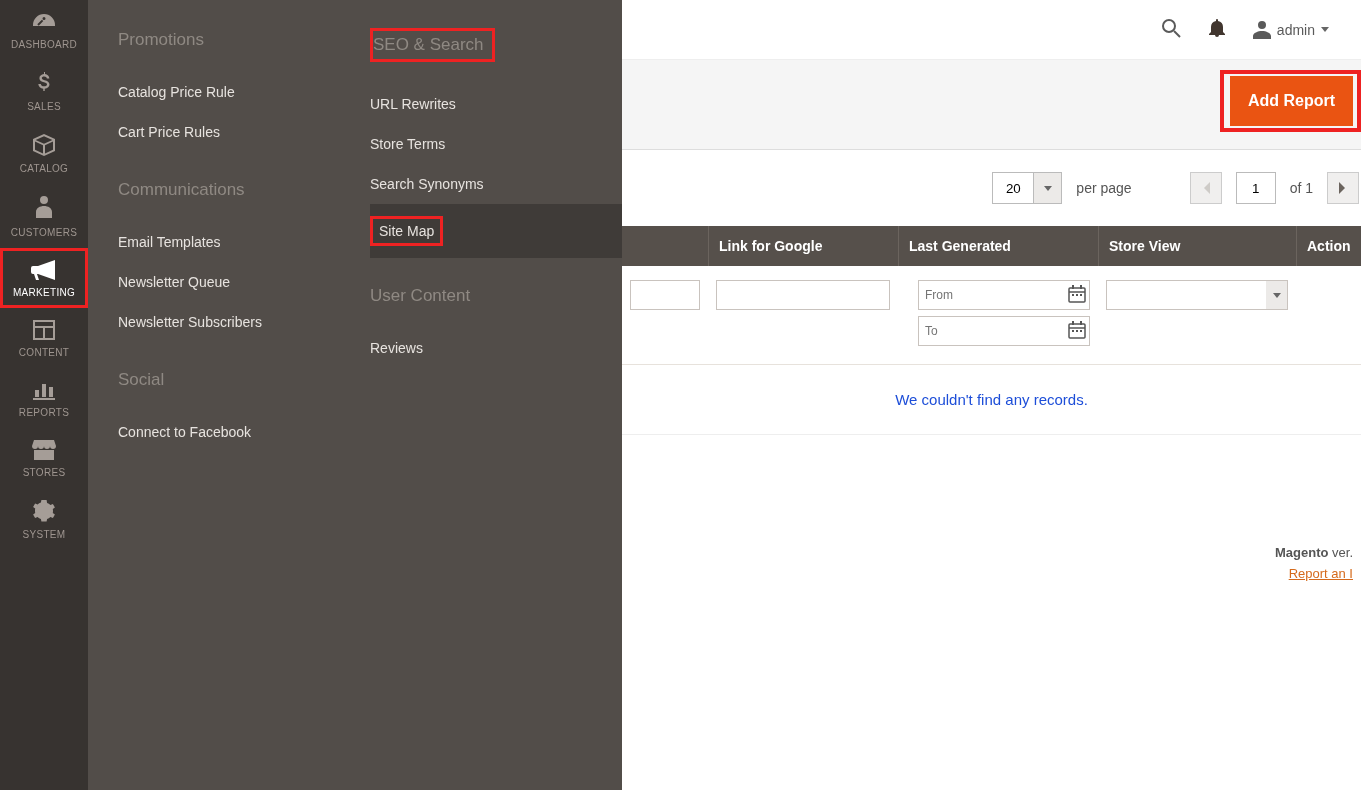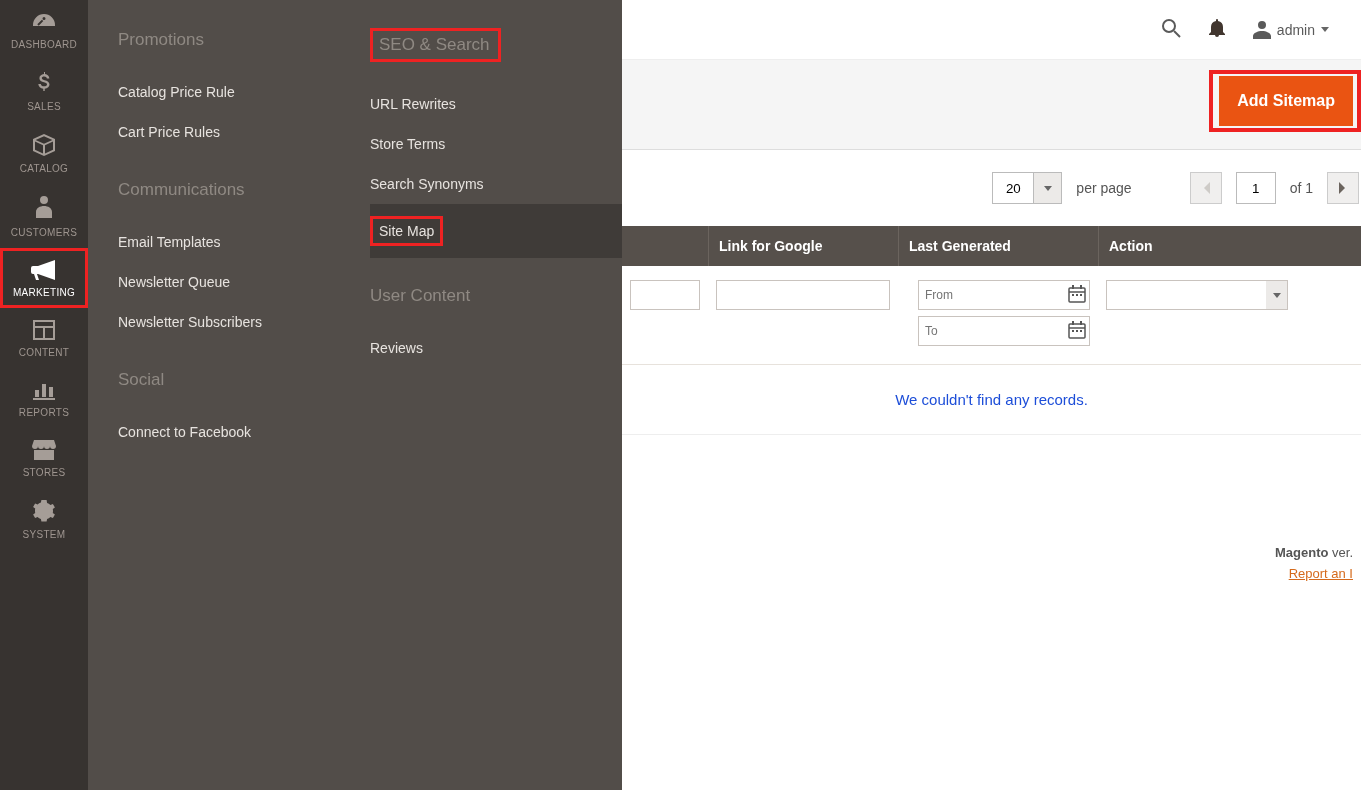--- a/index.html
+++ b/index.html
@@ -158,21 +158,21 @@
       <div class="fly-item">Email Templates</div>
       <div class="fly-item">Newsletter Queue</div>
       <div class="fly-item">Newsletter Subscribers</div>
 
       <div class="fly-group-title">Social</div>
       <div class="fly-item">Connect to Facebook</div>
     </div>
 
     <div class="fly-col">
       <div class="fly-group-title first">
-        <span class="fly-title-highlight" style="padding-left:6px;"><span>SEO &amp; Search</span></span>
+        <span class="fly-title-highlight" style=""><span>SEO &amp; Search</span></span>
       </div>
       <div class="fly-item">URL Rewrites</div>
       <div class="fly-item">Store Terms</div>
       <div class="fly-item">Search Synonyms</div>
       <div class="fly-item active" style="padding-left:0;">
         <span class="fly-highlight"><span>Site Map</span></span>
       </div>
 
       <div class="fly-group-title">User Content</div>
       <div class="fly-item">Reviews</div>
@@ -198,21 +198,21 @@
       <svg width="18" height="18" viewBox="0 0 18 18" fill="#5a5a5a">
           <path d="M9 0a4 4 0 104 4 4 4 0 00-4-4zm0 10c-4 0-9 2-9 5v3h18v-3c0-3-5-5-9-5z"></path>
         </svg>
       <span>admin</span>
       <span class="caret-down"></span>
     </span>
   </div>
 
   <div class="header-strip">
     <div class="add-btn-wrap">
-      <button class="add-btn">Add Sitemap</button>
+      <button class="add-btn">Add Report</button>
     </div>
   </div>
 
   <div class="toolbar">
     <div style="display:flex;">
       <input class="per-page-input" value="20" style="">
       <div class="per-page-caret">
           <span class="caret-down"></span>
         </div>
     </div>
@@ -229,20 +229,21 @@
       <svg width="8" height="12" viewBox="0 0 8 12" fill="#6b645e">
           <path d="M0 0l6 6-6 6V0z"></path>
         </svg>
     </div>
   </div>
 
   <div class="grid-header">
     <div class="col col-id"></div>
     <div class="col col-link">Link for Google</div>
     <div class="col col-last">Last Generated</div>
+    <div class="col col-store">Store View</div>
     <div class="col col-action">Action</div>
   </div>
 
   <div class="grid-filters">
     <div class="col col-id">
       <input class="grid-input" style="">
     </div>
     <div class="col col-link">
       <input class="grid-input" style="">
     </div>

